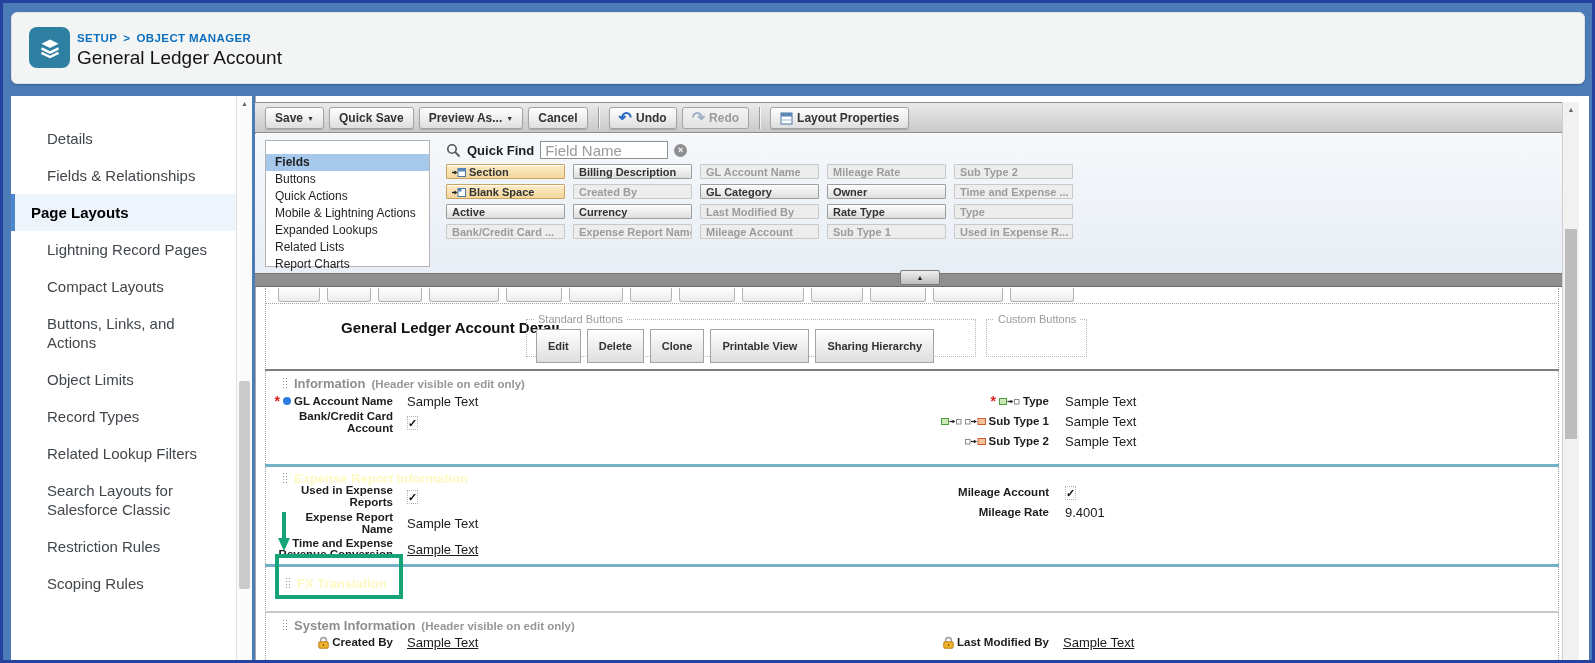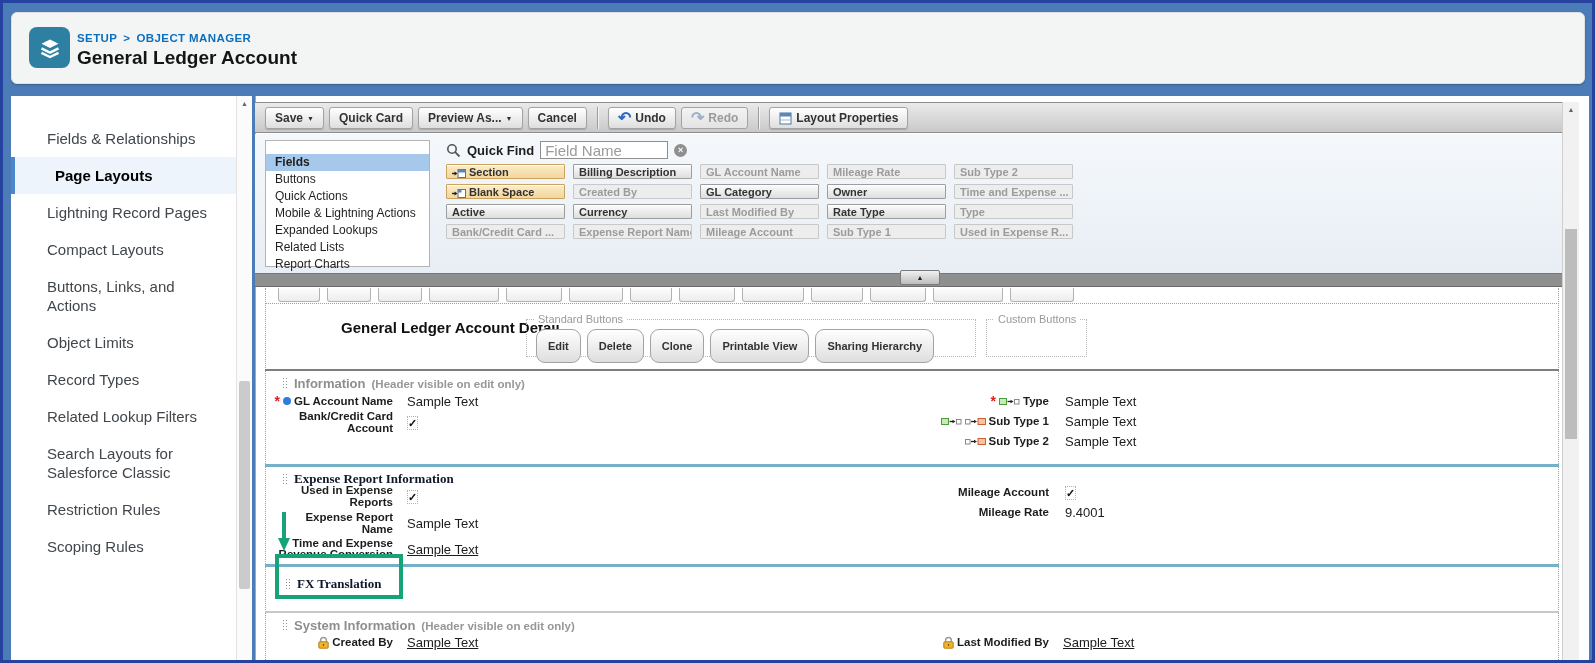--- a/index.html
+++ b/index.html
@@ -17,26 +17,26 @@
   .abs { position:absolute; }
 
   
   .header-card { left:8px; top:9px; width:1574px; height:72px; background:#f3f4f4;
     border-radius:6px; border:1px solid #dfe2e4; box-shadow:0 1px 2px rgba(0,0,0,.25); }
   .obj-icon { left:25px; top:23px; width:41px; height:41px; border-radius:8px; background:#2e80a3;
     display:flex; align-items:center; justify-content:center; }
   .breadcrumb { left:73px; top:28px; font-size:11.5px; font-weight:bold; color:#0b6fbf;
     letter-spacing:.4px; display:flex; gap:6px; }
   .breadcrumb .crumb { cursor:pointer; }
-  .page-title { left:73px; top:43px; font-size:19px; font-weight:bold; color:#141414; }
+  .page-title { left:73px; top:43px; font-size:19px; font-weight:normal; color:#141414; }
 
   
   .sidebar { left:8px; top:93px; width:225px; height:564px; background:#fff; padding-top:24px; }
   .side-item { font-size:15px; color:#41464b; padding:9px 10px 9px 36px; line-height:19px; cursor:pointer; }
-  .side-item.selected { background:#eef4fc; border-left:4px solid #4c86cc; padding-left:40px;
+  .side-item.selected { background:#eef4fc; border-left:4px solid #4c86cc; padding-left:16px;
     font-weight:bold; color:#000; }
   .side-scroll { left:233px; top:93px; width:16px; height:564px; background:#fbfbfb; border-left:1px solid #e2e2e2; }
   .scroll-arrow { width:100%; height:16px; text-align:center; font-size:7px; color:#666; line-height:16px; cursor:pointer; }
   .side-thumb { left:2px; top:285px; width:11px; height:208px; background:#cbcbcb; border-radius:2px; cursor:pointer; }
 
   
   .main-panel { left:252px; top:93px; width:1334px; height:564px; background:#fff; border-left:1px solid #a9a9a9; }
 
   
   .toolbar { left:252px; top:99px; width:1307px; height:31px;
@@ -66,21 +66,21 @@
   .qf-input::placeholder { color:#9b9b9b; }
   .qf-clear { width:13px; height:13px; border-radius:50%; background:#8f8f8f; color:#fff;
     font-size:9px; font-weight:bold; line-height:13px; text-align:center; cursor:pointer; }
   .chip-grid { left:443px; top:161px; display:flex; gap:8px; }
   .chip-col { width:119px; }
   .chip { height:15px; margin-bottom:5px; border:1px solid #9d9d9d; border-radius:1px;
     display:flex; align-items:center; gap:3px; padding:1px 0 0 5px;
     font-size:11px; font-weight:bold; color:#333; white-space:nowrap; overflow:hidden; cursor:grab;
     background:linear-gradient(180deg,#fcfcfc,#dedede); box-shadow:inset 0 1px 0 #fff; }
   .chip[data-state="disabled"] { background:#ededed; border-color:#c8c8c8; color:#9b9b9b; box-shadow:none; cursor:default; }
-  .chip[data-state="special"] { background:linear-gradient(180deg,#fbecc9,#f3d69b); border-color:#c9a35f; color:#333;align-items:flex-end; }
+  .chip[data-state="special"] { background:linear-gradient(180deg,#fbecc9,#f3d69b); border-color:#c9a35f; color:#333; }
 
   
   .splitter { left:252px; top:270px; width:1307px; height:14px; background:#8f8f8f;
     border-top:1px solid #787878; border-bottom:1px solid #6b6b6b; cursor:row-resize; }
   .split-handle { left:897px; top:267px; width:40px; height:15px; border:1px solid #7a7a7a; border-radius:2px;
     background:linear-gradient(180deg,#f0f0f0,#bdbdbd); text-align:center; font-size:7px; line-height:13px; color:#222; cursor:pointer; }
 
   
   .canvas { left:253px; top:285px; width:1306px; height:372px; background:#fff; }
   .dotted-rect { left:262px; top:285px; width:1294px; height:372px;
@@ -91,31 +91,31 @@
     border:1px solid #b3b3b3; border-top:none; border-radius:0 0 3px 3px; cursor:pointer; }
   .detail-title { left:338px; top:316px; font-size:15px; font-weight:bold; color:#101010; }
   .fieldset { border:1px dotted #b8b8b8; }
   .fs-std { left:523px; top:316px; width:450px; height:38px; }
   .fs-cus { left:983px; top:316px; width:101px; height:38px; }
   .fs-label { font-size:11px; color:#9a9a9a; background:#fff; padding:0 4px; }
   .fs-label-std { left:531px; top:310px; }
   .fs-label-cus { left:991px; top:310px; }
   .fs-buttons { left:533px; top:326px; display:flex; gap:6px; }
   .sbtn { height:19px; padding:16px 11px; display:flex; align-items:center;
-    background:linear-gradient(180deg,#ffffff,#dedede); border:1px solid #a3a3a3; border-radius:9px;
+    background:linear-gradient(180deg,#ffffff,#dedede); border:1px solid #a3a3a3; border-radius:0;
     font-size:11px; font-weight:bold; color:#333; cursor:pointer; white-space:nowrap; }
 
   .sec-line-dark { left:262px; top:366px; width:1294px; height:2px; background:#7e7e7e; }
   .sec-line-teal1 { left:262px; top:461px; width:1294px; height:3px; background:#74b0c6; }
   .sec-line-teal2 { left:262px; top:561px; width:1294px; height:3px; background:#74b0c6; }
   .sec-line-gray { left:262px; top:608px; width:1294px; height:2px; background:#c8c8c8; }
 
   .sec-header { display:flex; align-items:center; gap:6px; cursor:grab; }
   .sec-title-gray { font-size:13px; font-weight:bold; color:#8e8e8e; }
-  .sec-title-dark { font-size:13px; font-weight:bold; color:#0f172a;font-family:Liberation Serif, serif; }
+  .sec-title-dark { font-size:13px; font-weight:bold; color:#fef9c3; }
   .sec-note { font-size:11.5px; font-weight:bold; color:#979797; }
   .drag-dots { width:6px; height:13px;
     background-image:radial-gradient(#8f8f8f 34%, transparent 36%); background-size:3px 3px; }
 
   .rows { }
   .frow { display:flex; align-items:center; min-height:16px; margin-bottom:1px; cursor:grab; }
   .lcell { width:122px; display:flex; justify-content:flex-end; align-items:center; gap:3px;
     font-size:11.5px; font-weight:bold; color:#1c1c1c; text-align:right; }
   .rcell { width:118px; display:flex; justify-content:flex-end; align-items:center; gap:3px;
     font-size:11.5px; font-weight:bold; color:#1c1c1c; text-align:right; }
@@ -164,20 +164,21 @@
     </div>
     <div class="abs breadcrumb" style="left:65px; top:19px;">
       <span class="crumb">SETUP</span>
       <span>&gt;</span>
       <span class="crumb">OBJECT MANAGER</span>
     </div>
     <div class="abs page-title" style="left:65px; top:34px;">General Ledger Account</div>
   </div>
 
   <div class="abs sidebar">
+    <div class="side-item">Details</div>
     <div class="side-item">Fields &amp; Relationships</div>
     <div class="side-item selected">Page Layouts</div>
     <div class="side-item">Lightning Record Pages</div>
     <div class="side-item">Compact Layouts</div>
     <div class="side-item">Buttons, Links, and Actions</div>
     <div class="side-item">Object Limits</div>
     <div class="side-item">Record Types</div>
     <div class="side-item">Related Lookup Filters</div>
     <div class="side-item">Search Layouts for Salesforce Classic</div>
     <div class="side-item">Restriction Rules</div>
@@ -191,21 +192,21 @@
 
   <div class="abs main-panel"></div>
 
   <div class="abs toolbar"></div>
   <div class="abs tb-row">
     <div class="cbtn">
       <span>Save</span>
       <span class="caret">▼</span>
     </div>
     <div class="cbtn">
-      <span>Quick Card</span>
+      <span>Quick Save</span>
     </div>
     <div class="cbtn">
       <span>Preview As...</span>
       <span class="caret">▼</span>
     </div>
     <div class="cbtn">
       <span>Cancel</span>
     </div>
     <div class="tb-sep"></div>
     <div class="cbtn">

